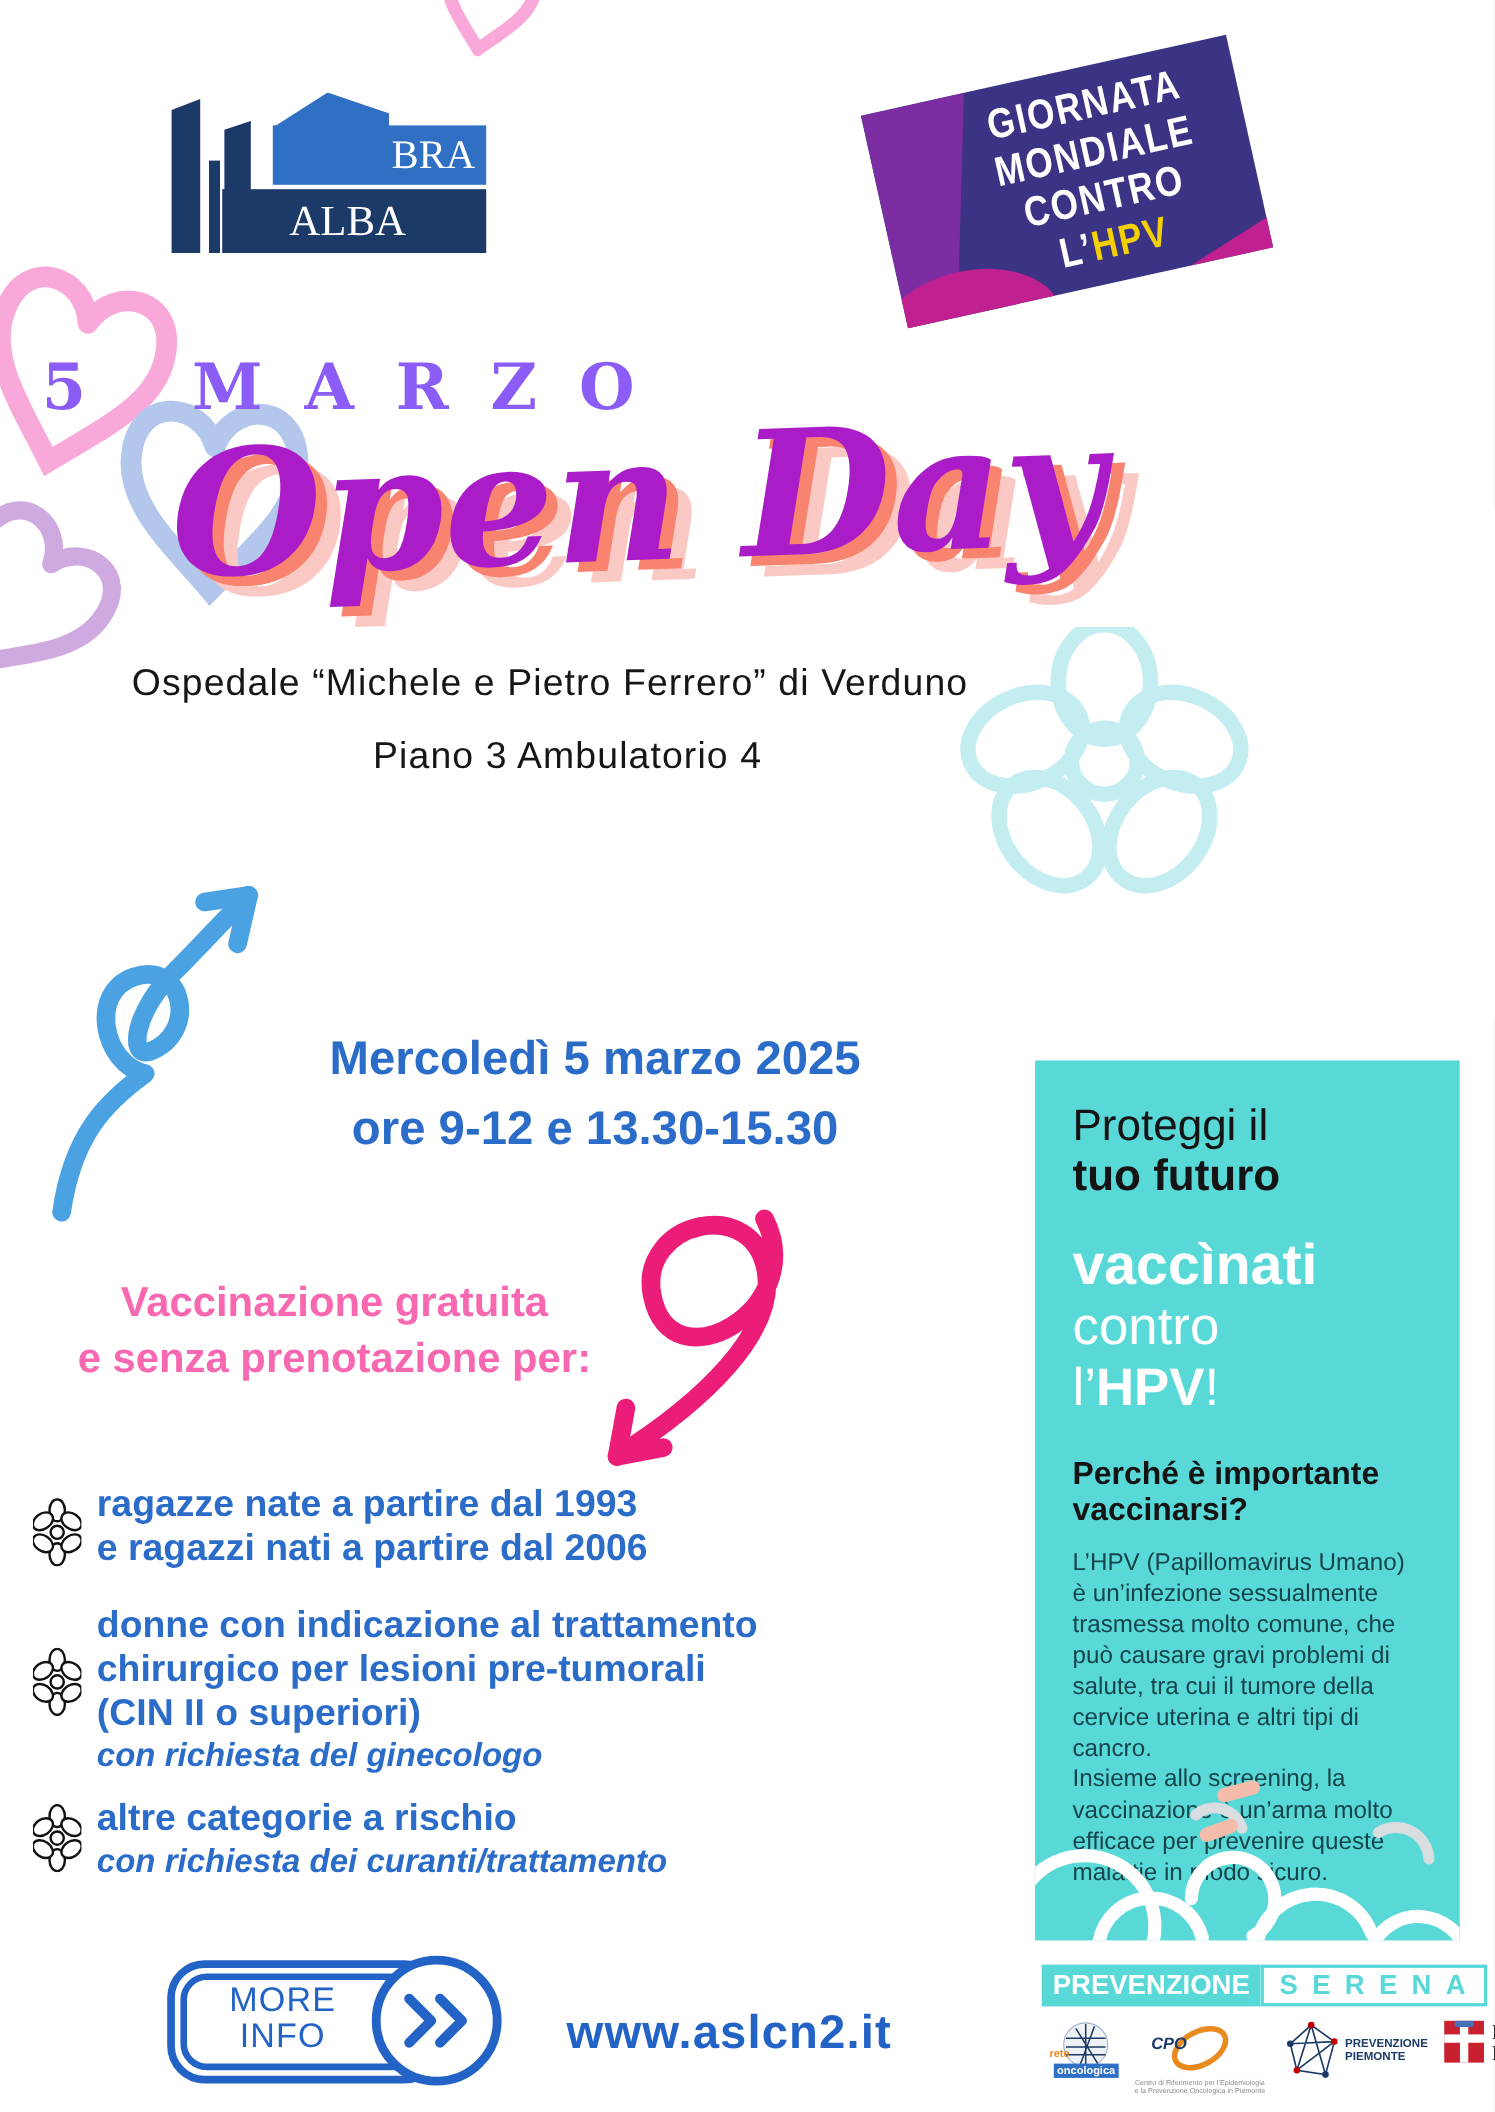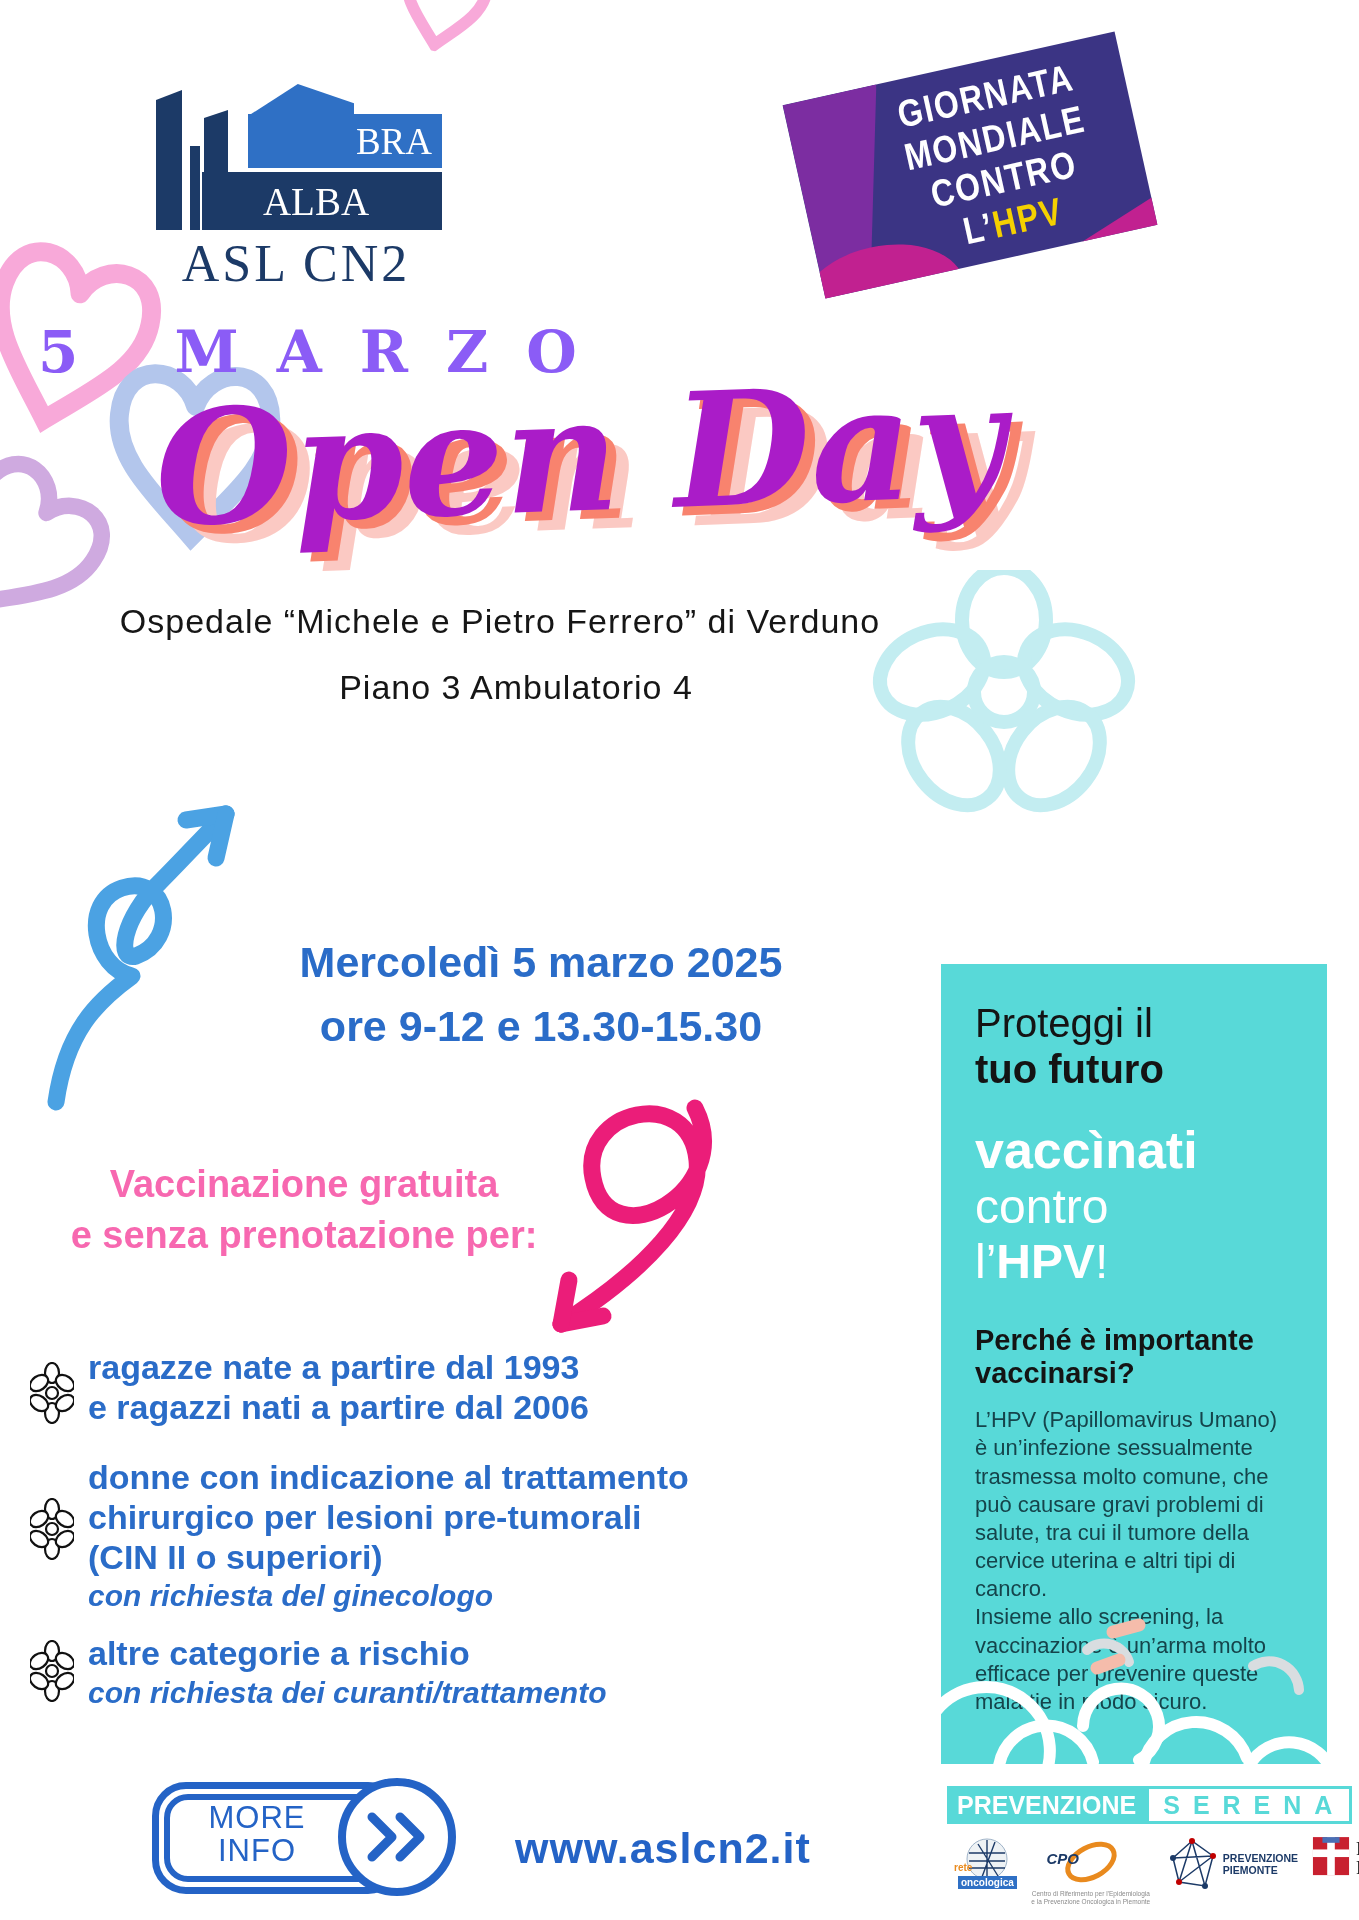--- a/index.html
+++ b/index.html
@@ -139,21 +139,20 @@
         <polygon points="54,62 78,54 78,174 54,174"></polygon>
       </g>
     </svg>
     <div class="abs roof"></div>
     <div class="abs band-bra">
         <span>BRA</span>
       </div>
     <div class="abs band-alba">
         <span>ALBA</span>
       </div>
-    <div class="abs asl-name">ASL CN2</div>
   </div>
 
   <div class="abs hpv-badge">
     <div class="abs badge-purple"></div>
     <div class="abs badge-mag-bl"></div>
     <div class="abs badge-mag-br"></div>
     <div class="abs badge-text">
       <div>GIORNATA</div>
       <div>MONDIALE</div>
       <div><span>CONTRO L’</span><span class="badge-hl">HPV</span></div>

